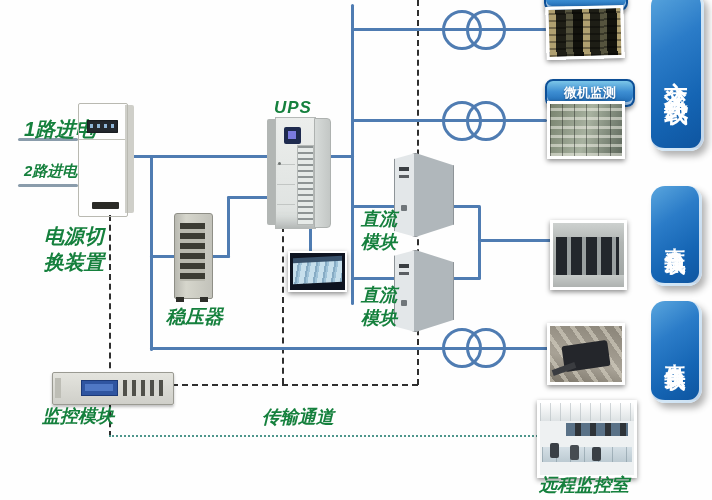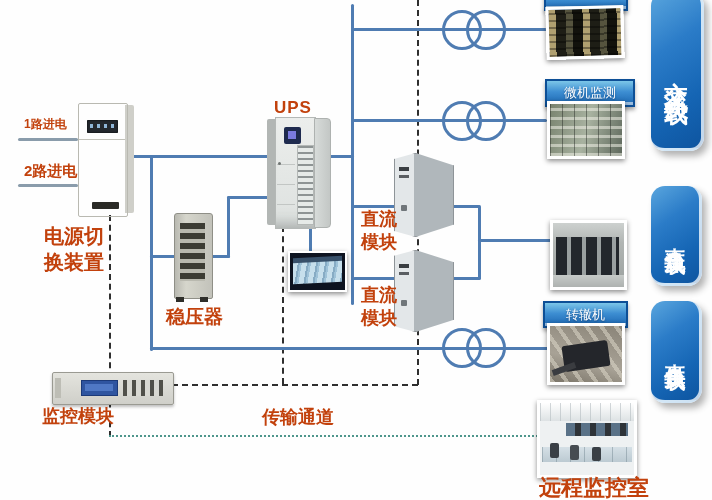--- a/index.html
+++ b/index.html
@@ -8,25 +8,25 @@
   .abs{position:absolute;}
   
   .ln{position:absolute;background:#4f7cb2;border-radius:2px;}
   .ln-grey{position:absolute;background:#8a9cab;border-radius:2px;}
   .dash-v{position:absolute;width:0;border-left:2px dashed #2e2e2e;}
   .dash-h{position:absolute;height:0;border-top:2px dashed #2e2e2e;}
   .dot-teal{position:absolute;height:0;border-top:2px dotted #4e968c;}
   
   .tf-c{position:absolute;width:34px;height:34px;border:3px solid #4f7cb2;border-radius:50%;background:transparent;}
   
-  .cn{position:absolute;color:#c2410c;font-weight:800;line-height:1.2;white-space:nowrap;}
+  .cn{position:absolute;color:#15803d;font-weight:800;line-height:1.2;white-space:nowrap;font-style:italic;}
   
-  .tab{position:absolute;border-radius:0;border:2px solid #0d4f96;
+  .tab{position:absolute;border-radius:8px;border:2px solid #0d4f96;
        background:linear-gradient(180deg,#7cc6e8 0%,#3d8ed2 45%,#1b65b0 100%);
-       color:#fff;font-weight:400;display:flex;align-items:center;justify-content:center;
+       color:#fff;font-weight:700;display:flex;align-items:center;justify-content:center;
        box-shadow:0 3px 4px rgba(0,0,0,.35), inset 0 -3px 0 rgba(255,255,255,.55);
        text-shadow:0 1px 2px rgba(0,40,90,.6);}
   
   .load{position:absolute;border-radius:14px;
         background:linear-gradient(145deg,#5aa6de 0%,#2b7cc8 35%,#1565b4 70%,#0e55a0 100%);
         color:#fff;display:flex;align-items:center;justify-content:center;
         border-right:3px solid rgba(255,255,255,.75);border-bottom:3px solid rgba(255,255,255,.75);
         box-shadow:4px 5px 7px rgba(0,0,0,.30);}
   .vtext{writing-mode:vertical-rl;text-orientation:upright;font-weight:800;}
   
@@ -66,21 +66,21 @@
   </div>
   <div class="abs" style="left:442px;top:101px;width:64px;height:40px;">
     <div class="tf-c" style="left:0;top:0;"></div>
     <div class="tf-c" style="left:24px;top:0;"></div>
   </div>
   <div class="abs" style="left:442px;top:328px;width:64px;height:40px;">
     <div class="tf-c" style="left:0;top:0;"></div>
     <div class="tf-c" style="left:24px;top:0;"></div>
   </div>
 
-  <div class="cn" style="left:24px;top:117px;font-size:12px;">1路进电</div>
+  <div class="cn" style="left:24px;top:117px;font-size:20px;">1路进电</div>
   <div class="cn" style="left:24px;top:162px;font-size:15px;">2路进电</div>
 
   <div class="abs" style="left:78px;top:103px;width:56px;height:112px;">
     <div class="abs" style="left:47px;top:2px;width:9px;height:108px;background:#cfcfc9;border-radius:0 2px 2px 0;"></div>
     <div class="abs" style="left:0;top:0;width:48px;height:112px;background:linear-gradient(180deg,#f6f6f2 0%,#ededе7 60%,#e2e2dc 100%);border:1px solid #b9b9b1;border-radius:2px;"></div>
     <div class="abs" style="left:9px;top:17px;width:31px;height:13px;background:#23282e;border-radius:1px;box-shadow:inset 0 0 2px #000;">
       <div class="abs" style="left:3px;top:4px;width:24px;height:4px;background:repeating-linear-gradient(90deg,#8fb6d8 0 3px,#23282e 3px 7px);"></div>
     </div>
     <div class="abs" style="left:1px;top:36px;width:46px;height:1px;background:#c2c2ba;"></div>
     <div class="abs" style="left:14px;top:99px;width:27px;height:7px;background:#2a2a26;border-radius:1px;"></div>
@@ -158,39 +158,36 @@
   <div class="photo" style="left:547px;top:101px;width:72px;height:52px;
        background:repeating-linear-gradient(90deg,rgba(30,34,30,.45) 0 1.5px,transparent 1.5px 12px),
                   repeating-linear-gradient(0deg,rgba(240,240,230,.55) 0 3px,transparent 3px 9px),
                   linear-gradient(105deg,#78826e 0%,#a8b2a0 50%,#5e685c 100%);"></div>
 
   <div class="photo" style="left:550px;top:220px;width:71px;height:64px;background:linear-gradient(180deg,#cdd1cf 0%,#b2b6b4 30%,#9ba09e 100%);">
     <div class="abs" style="left:3px;top:14px;width:63px;height:38px;background:repeating-linear-gradient(90deg,#23272c 0 11px,#9aa0a0 11px 15px);"></div>
     <div class="abs" style="left:0;top:52px;width:71px;height:12px;background:linear-gradient(180deg,#c6cac8,#aeb2b0);"></div>
   </div>
 
-  <div class="tab" style="left:543px;top:301px;width:81px;height:23px;font-size:13px;">
-    <span>转辙机</span>
-  </div>
   <div class="photo" style="left:547px;top:323px;width:72px;height:56px;
        background:repeating-linear-gradient(55deg,rgba(225,220,205,.5) 0 4px,transparent 4px 12px),
                   linear-gradient(15deg,#7a7468 0%,#a8a296 40%,#8a8478 100%);">
     <div class="abs" style="left:13px;top:17px;width:46px;height:26px;background:#24262b;border-radius:3px;transform:rotate(-8deg);"></div>
     <div class="abs" style="left:2px;top:40px;width:24px;height:6px;background:#3a3c40;transform:rotate(-20deg);"></div>
   </div>
 
   <div class="photo" style="left:537px;top:400px;width:94px;height:72px;background:#eef1f2;">
     <div class="abs" style="left:0;top:0;width:94px;height:18px;background:repeating-linear-gradient(90deg,rgba(180,188,192,.6) 0 1px,transparent 1px 10px),linear-gradient(180deg,#ffffff,#dde2e4);"></div>
     <div class="abs" style="left:26px;top:20px;width:62px;height:13px;background:repeating-linear-gradient(90deg,#5a7288 0 9px,#2e3338 9px 15px);"></div>
     <div class="abs" style="left:2px;top:44px;width:90px;height:15px;background:repeating-linear-gradient(90deg,rgba(120,140,150,.5) 0 1px,transparent 1px 14px),linear-gradient(180deg,#d5e0e6,#bccad2);"></div>
     <div class="abs" style="left:10px;top:40px;width:9px;height:15px;background:#3a4046;border-radius:2px;"></div>
     <div class="abs" style="left:30px;top:42px;width:9px;height:15px;background:#464c52;border-radius:2px;"></div>
     <div class="abs" style="left:52px;top:44px;width:9px;height:14px;background:#3a4046;border-radius:2px;"></div>
   </div>
-  <div class="cn" style="left:539px;top:475px;font-size:22px;">远程监控室</div>
+  <div class="cn" style="left:539px;top:475px;font-size:18px;">远程监控室</div>
 
   <div class="load" style="left:651px;top:-8px;width:50px;height:156px;">
     <span class="vtext" style="font-size:24px;letter-spacing:6px;margin-top:10px;">交流负载</span>
   </div>
   <div class="load" style="left:651px;top:186px;width:48px;height:97px;">
     <span class="vtext" style="font-size:21px;letter-spacing:2px;">直流负载</span>
   </div>
   <div class="load" style="left:651px;top:301px;width:48px;height:99px;">
     <span class="vtext" style="font-size:21px;letter-spacing:2px;">直供负载</span>
   </div>

